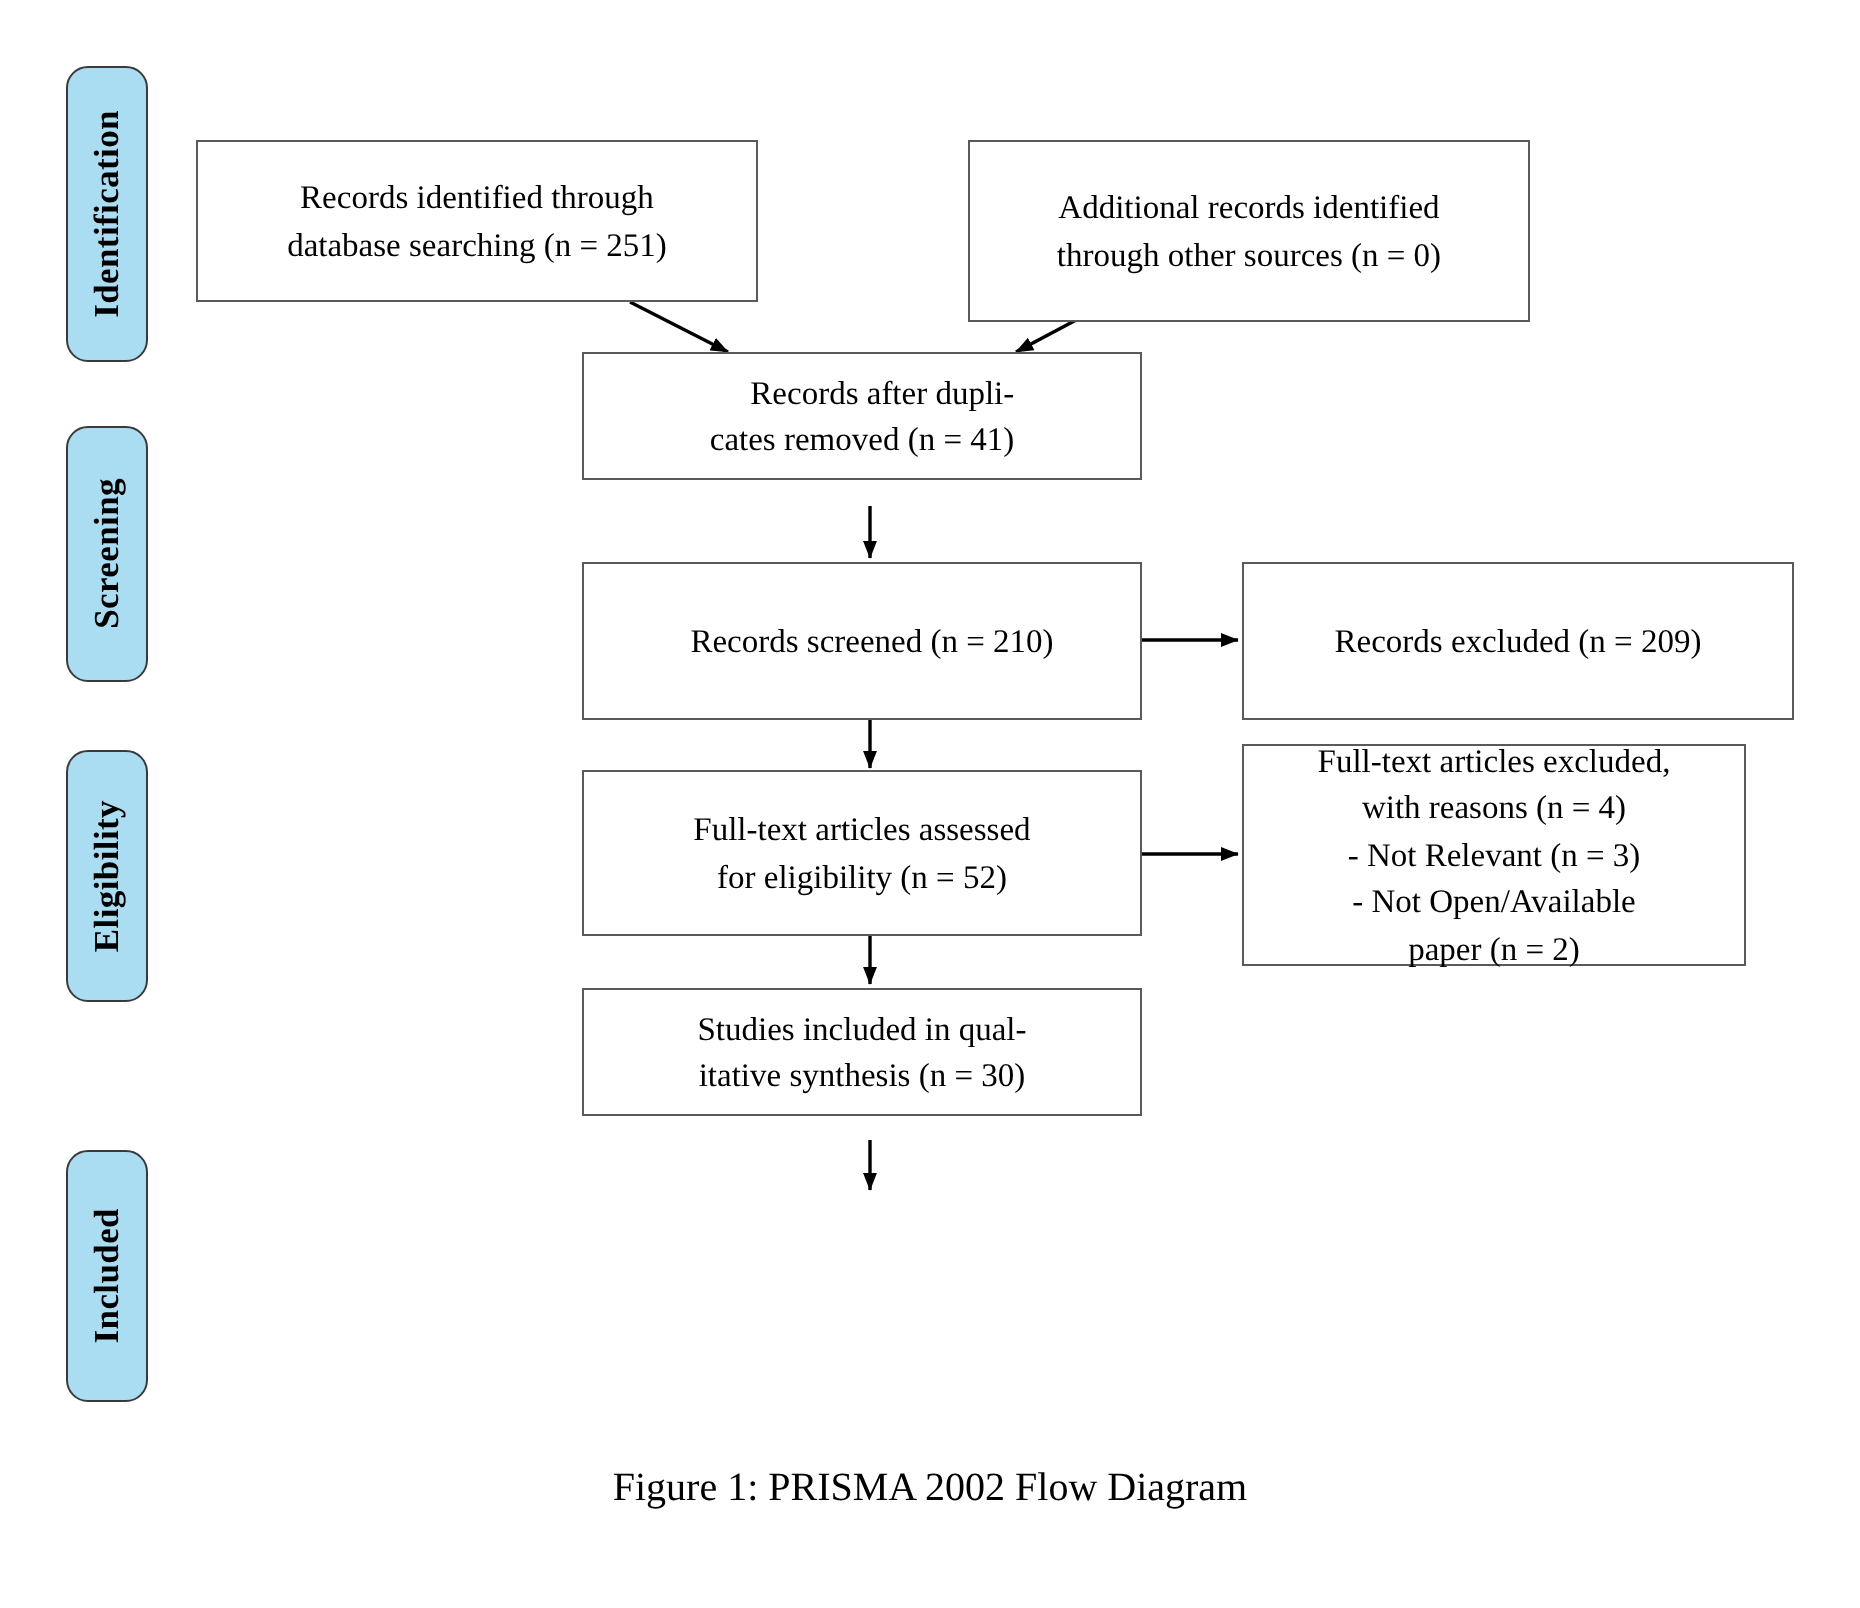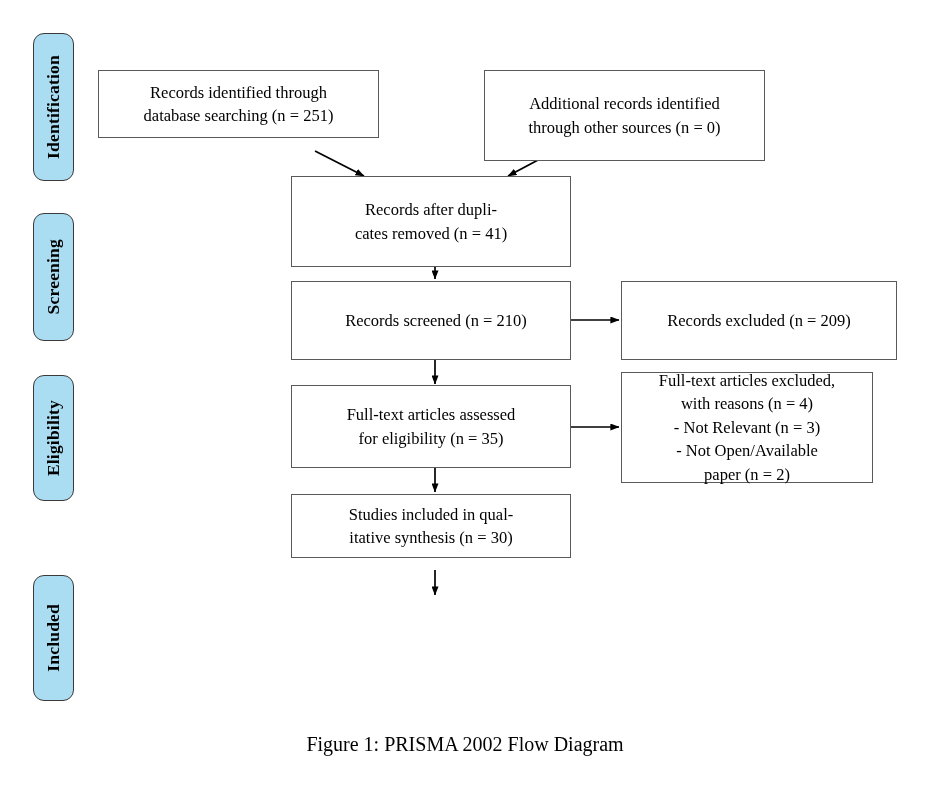--- a/index.html
+++ b/index.html
@@ -127,46 +127,46 @@
   </div>
 
   <div class="stage-tab" style="left:33px; top:375px; width:41px; height:126px;">
     <span class="stage-tab-label">Eligibility</span>
   </div>
 
   <div class="stage-tab" style="left:33px; top:575px; width:41px; height:126px;">
     <span class="stage-tab-label">Included</span>
   </div>
 
-  <div class="flow-box" style="left:98px; top:70px; width:281px; height:68px;">
+  <div class="flow-box" style="left:98px; top:70px; width:281px; height:81px;">
     <span class="flow-box-text">Records identified through
 database searching (n = 251)</span>
   </div>
 
   <div class="flow-box" style="left:484px; top:58px; width:281px; height:91px;margin-top:12px;">
     <span class="flow-box-text">Additional records identified
 through other sources (n = 0)</span>
   </div>
 
-  <div class="flow-box" style="left:291px; top:176px; width:280px; height:91px;">
+  <div class="flow-box" style="left:291px; top:176px; width:280px; height:64px;text-align:right;">
     <span class="flow-box-text">Records after dupli-
 cates removed (n = 41)</span>
   </div>
 
   <div class="flow-box" style="left:291px; top:281px; width:280px; height:79px;padding-left:10px;">
     <span class="flow-box-text">Records screened (n = 210)</span>
   </div>
 
   <div class="flow-box" style="left:621px; top:281px; width:276px; height:79px;">
     <span class="flow-box-text">Records excluded (n = 209)</span>
   </div>
 
   <div class="flow-box" style="left:291px; top:385px; width:280px; height:83px;">
     <span class="flow-box-text">Full-text articles assessed
-for eligibility (n = 35)</span>
+for eligibility (n = 52)</span>
   </div>
 
   <div class="flow-box" style="left:621px; top:372px; width:252px; height:111px;">
     <span class="flow-box-text">Full-text articles excluded,
 with reasons (n = 4)
 - Not Relevant (n = 3)
 - Not Open/Available
 paper (n = 2)</span>
   </div>
 

